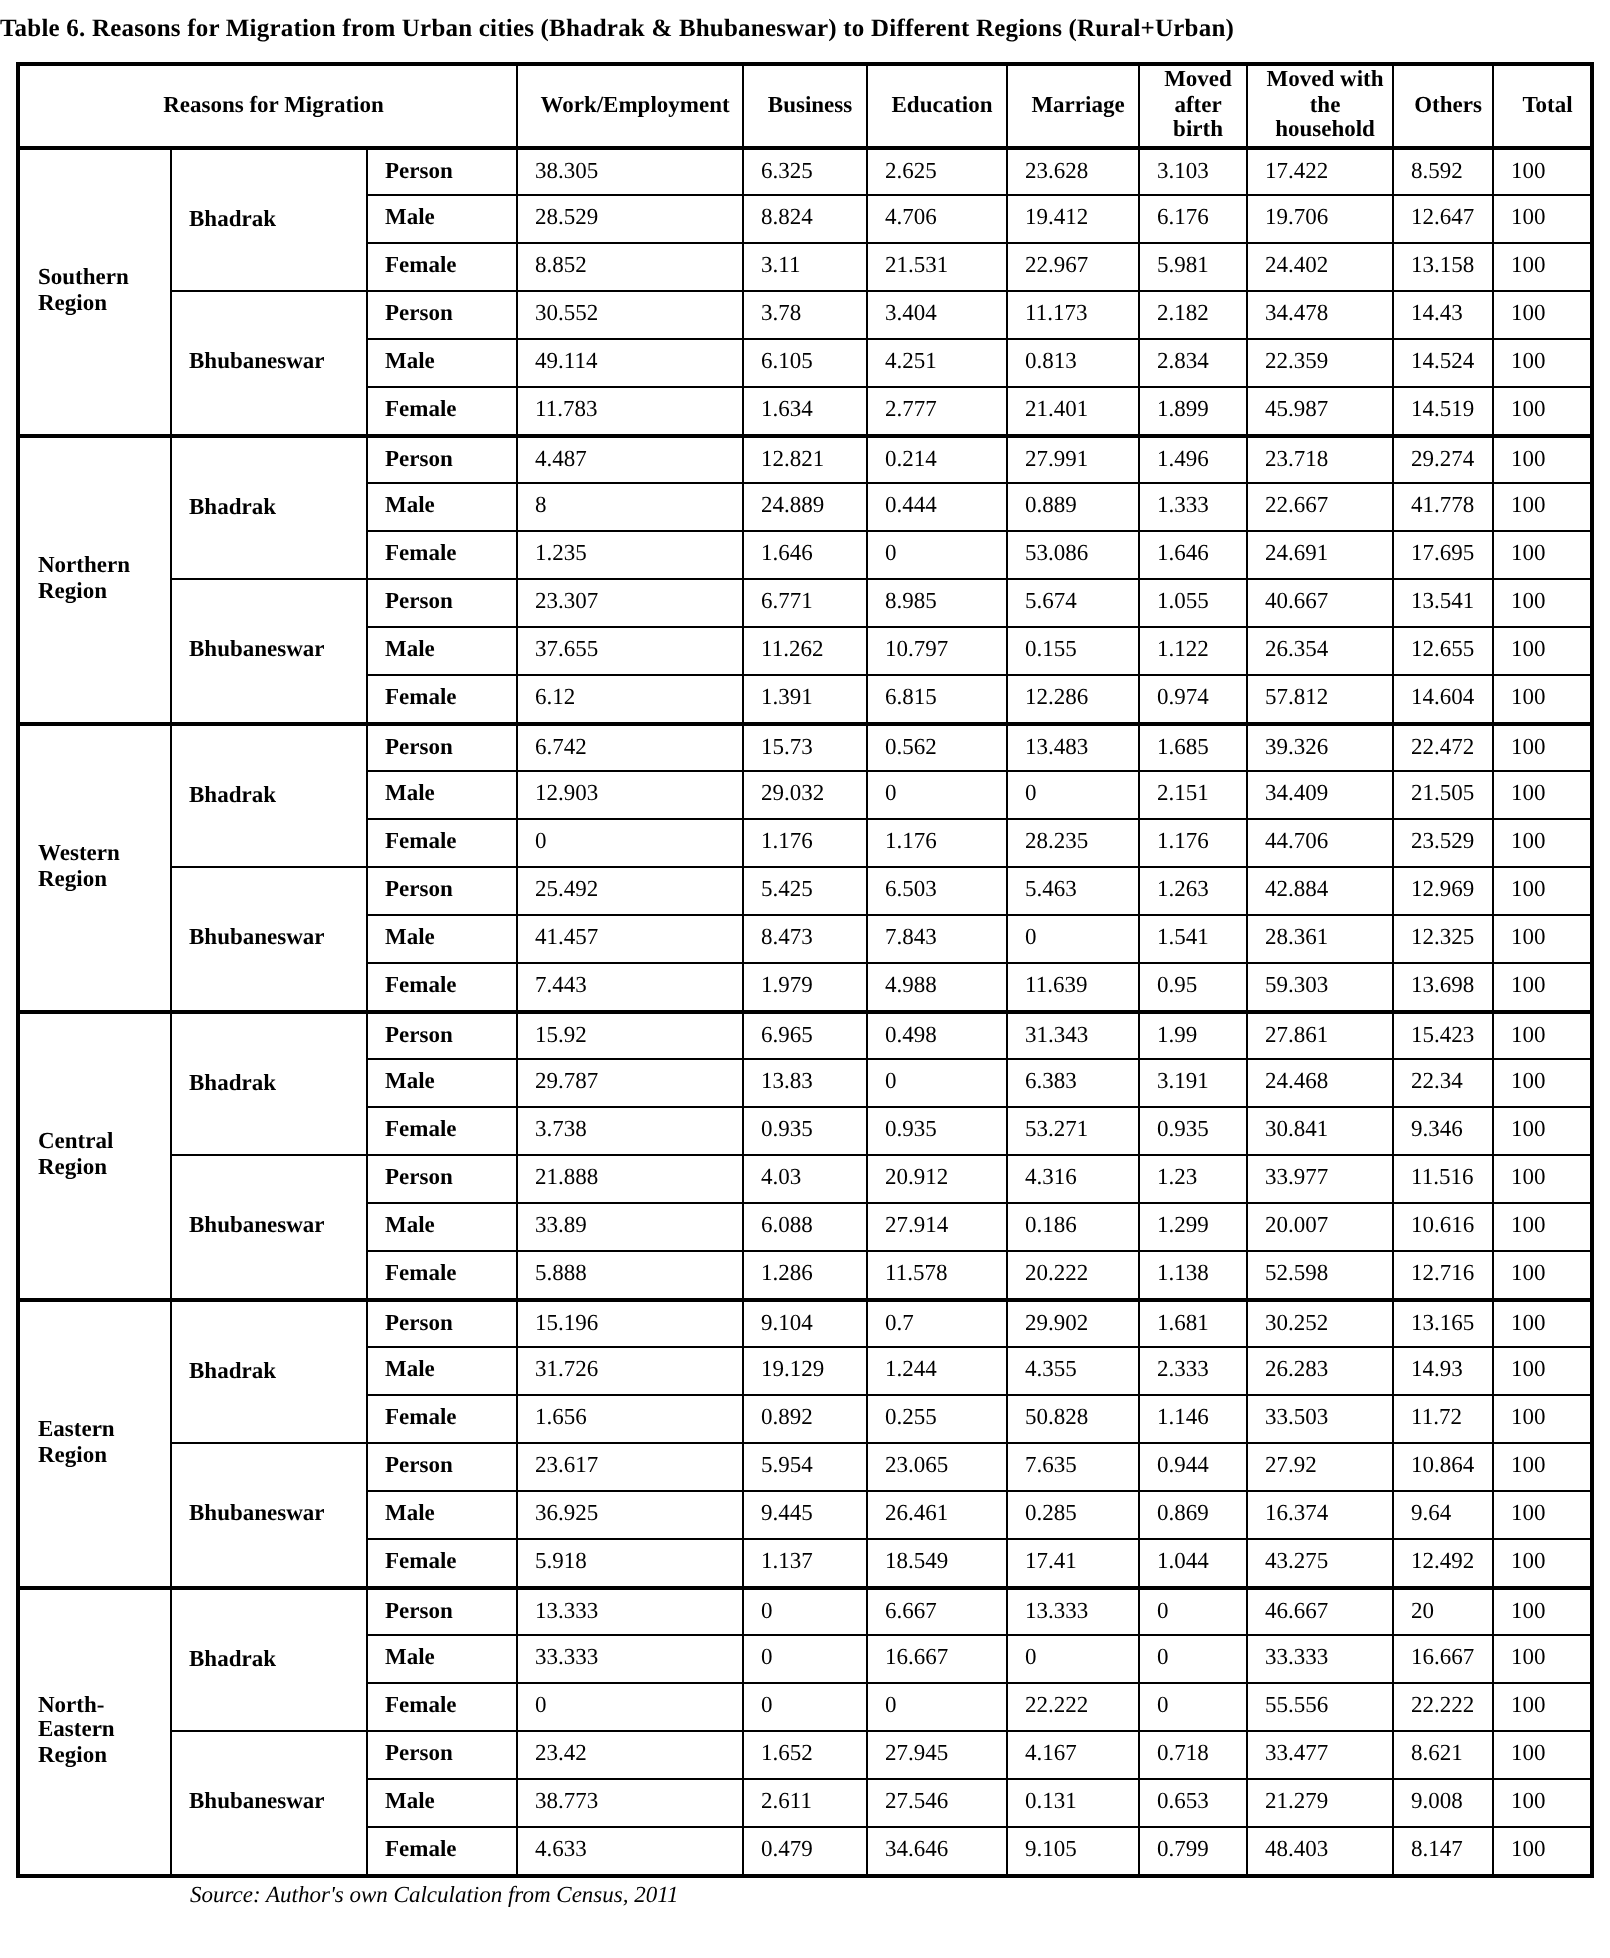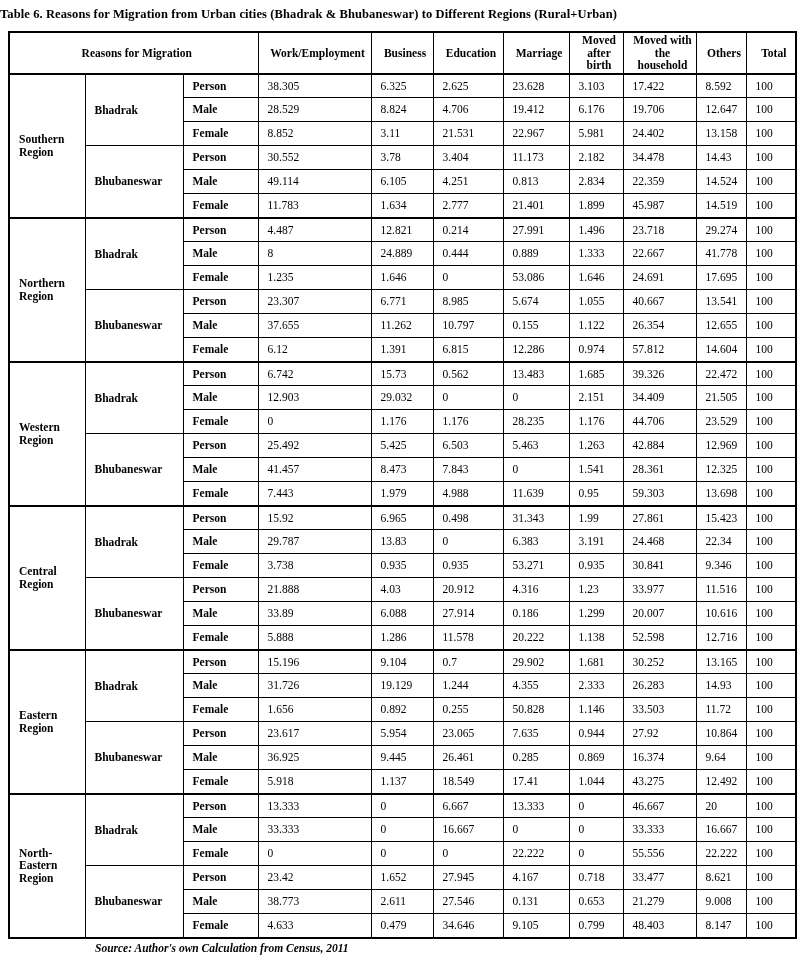--- a/index.html
+++ b/index.html
@@ -39,21 +39,21 @@
     font-weight: bold;
     height: 41px;
     text-align: center;
   }
   table.mig tbody tr { height: 24px; }
   table.mig tbody th { font-weight: bold; }
   table.mig tbody td { font-weight: normal; }
   tr.region-start td, tr.region-start th { border-top: 2.5px solid #000; }
   .source {
     margin: 3px 0 16px 95px;
-    font-weight: bold;
+    font-weight: normal;
     font-style: italic;
     font-size: 11.5px;
   }
   
   col.w-region { width: 76px; }
   col.w-city { width: 98px; }
   col.w-ptype { width: 75px; }
   col.w-work { width: 113px; }
   col.w-business { width: 62px; }
   col.w-education { width: 70px; }

